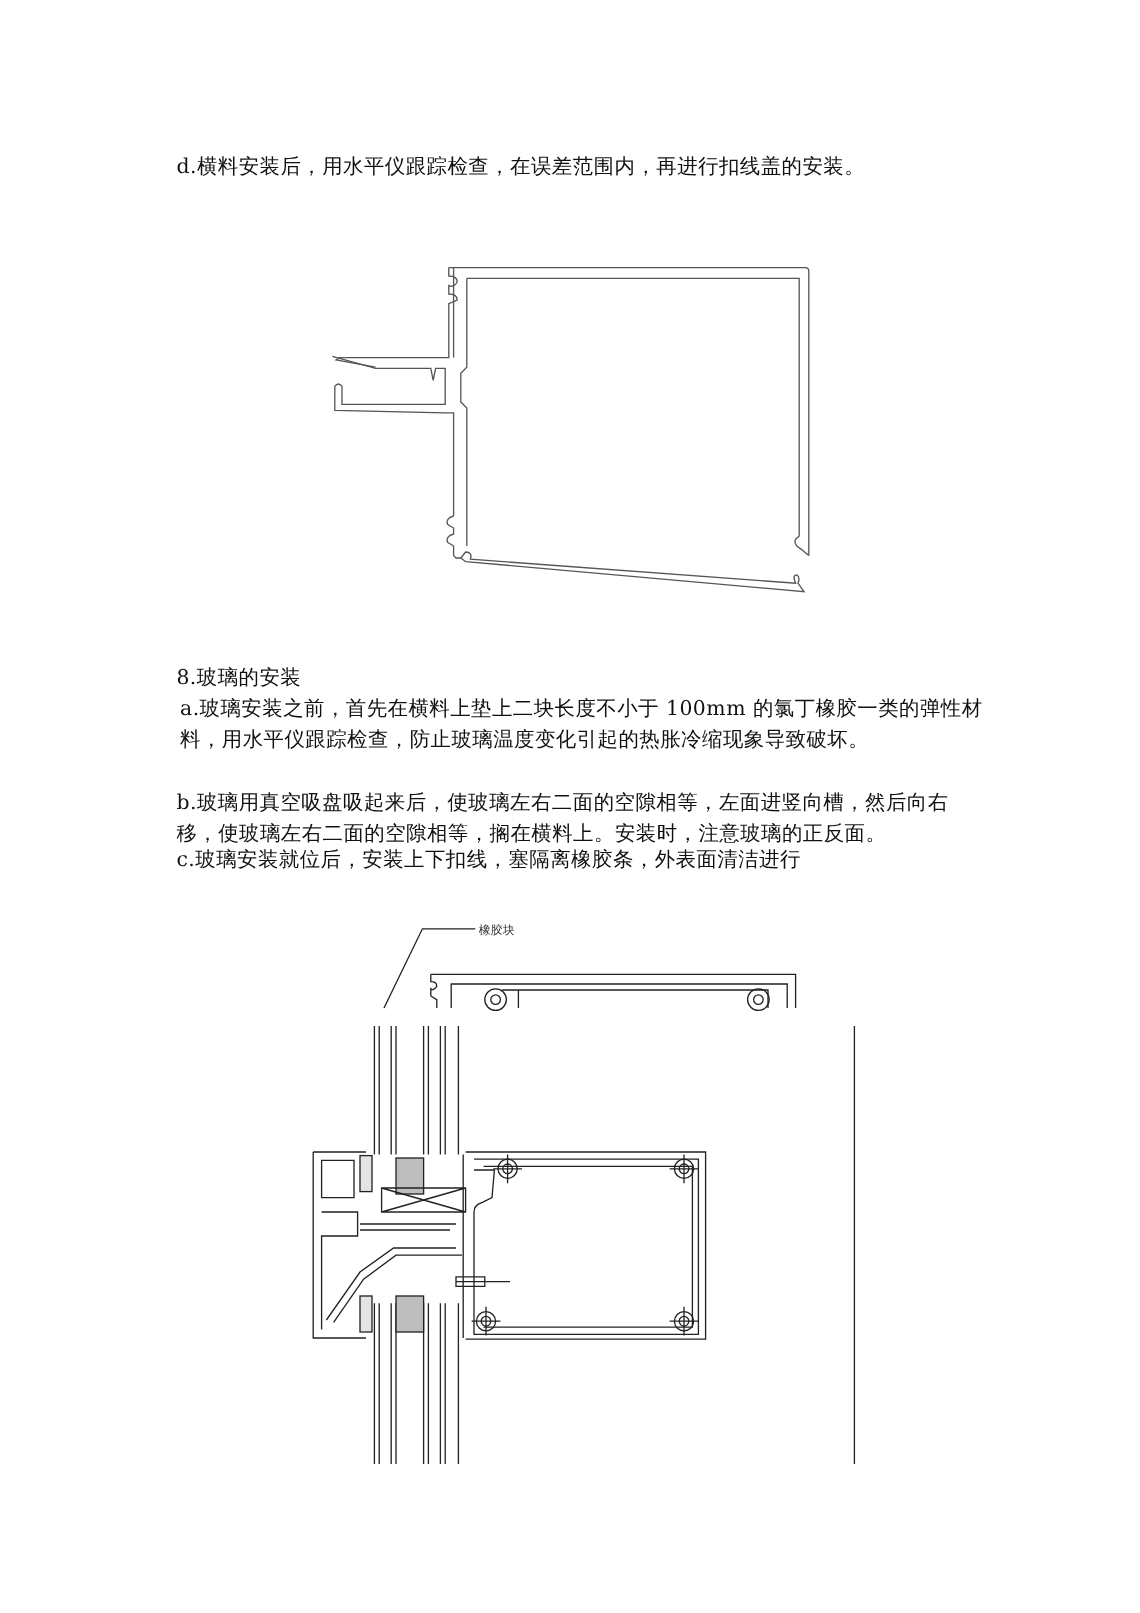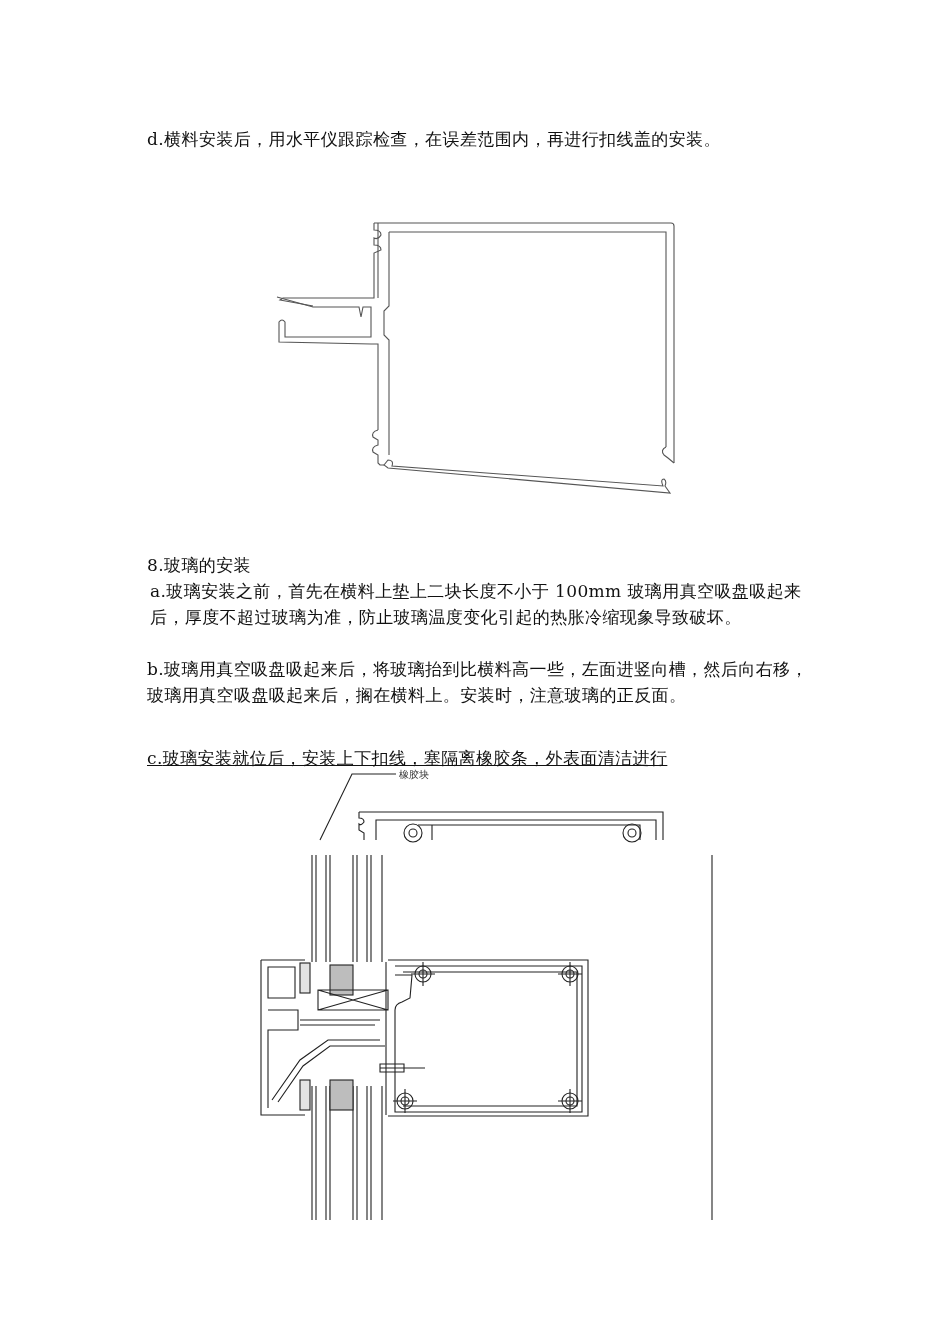--- a/index.html
+++ b/index.html
@@ -28,26 +28,26 @@
   <path class="ln" d="M277 297 L313 307 L359 307 L361 317 L363 307 L371 307 L371 337 L285 337 L285 322 Q282 318 279 322 L279 342 L371 344 L378 344 L378 430"></path>
   <path class="ln" d="M378 430 Q371 432 373 437 L378 440 L378 445 Q371 447 373 452 L378 455 L378 463 L380 465 L384 465"></path>
   <path class="ln" d="M378 298 L378 223"></path>
 
   <path class="ln" d="M384 465 L388 460 Q394 460 392 466 L663 486 Q660 479 664 479 Q667 481 665 486 L670 493 L388 468 Z"></path>
   <path class="ln" d="M666 447 Q660 450 664 455 L668 458 L674 463"></path>
 </svg>
 
 <p class="para" style="top:548px;">8.玻璃的安装</p>
 <p class="para indent" style="top:574px;">
-  <span>a.</span><span>玻璃安装之前，首先在横料上垫上二块长度不小于 100mm 玻璃用真空吸盘吸起来后，厚度不超过玻璃为准，防止玻璃温度变化引起的热胀冷缩现象导致破坏。</span>
+  <span>a.</span><span>玻璃安装之前，首先在横料上垫上二块长度不小于 100mm 的氯丁橡胶一类的弹性材料，用水平仪跟踪检查，防止玻璃温度变化引起的热胀冷缩现象导致破坏。</span>
 </p>
 <p class="para" style="top:652px;">
-  <span>b.</span><span>玻璃用真空吸盘吸起来后，将玻璃抬到比横料高一些，左面进竖向槽，然后向右移，玻璃用真空吸盘吸起来后，搁在横料上。安装时，注意玻璃的正反面。</span>
+  <span>b.</span><span>玻璃用真空吸盘吸起来后，使玻璃左右二面的空隙相等，左面进竖向槽，然后向右移，使玻璃左右二面的空隙相等，搁在横料上。安装时，注意玻璃的正反面。</span>
 </p>
-<p class="para" style="top:741px;text-decoration:underline;">
+<p class="para" style="top:700px;">
   <span>c.</span><span>玻璃安装就位后，安装上下扣线，塞隔离橡胶条，外表面清洁进行</span>
 </p>
 
 <svg width="950" height="1344" style="left:0;top:0;" viewBox="0 0 950 1344">
 
   <path class="dk" d="M320 840 L352 774 L396 774"></path>
   <text class="lbl" x="399" y="778">橡胶块</text>
 
   <path class="dk" d="M359 812 L663 812 L663 840"></path>
   <path class="dk" d="M359 812 L359 818 Q364 818 364 822 Q361 826 359 824 L359 830 L364 833 L364 840"></path>

